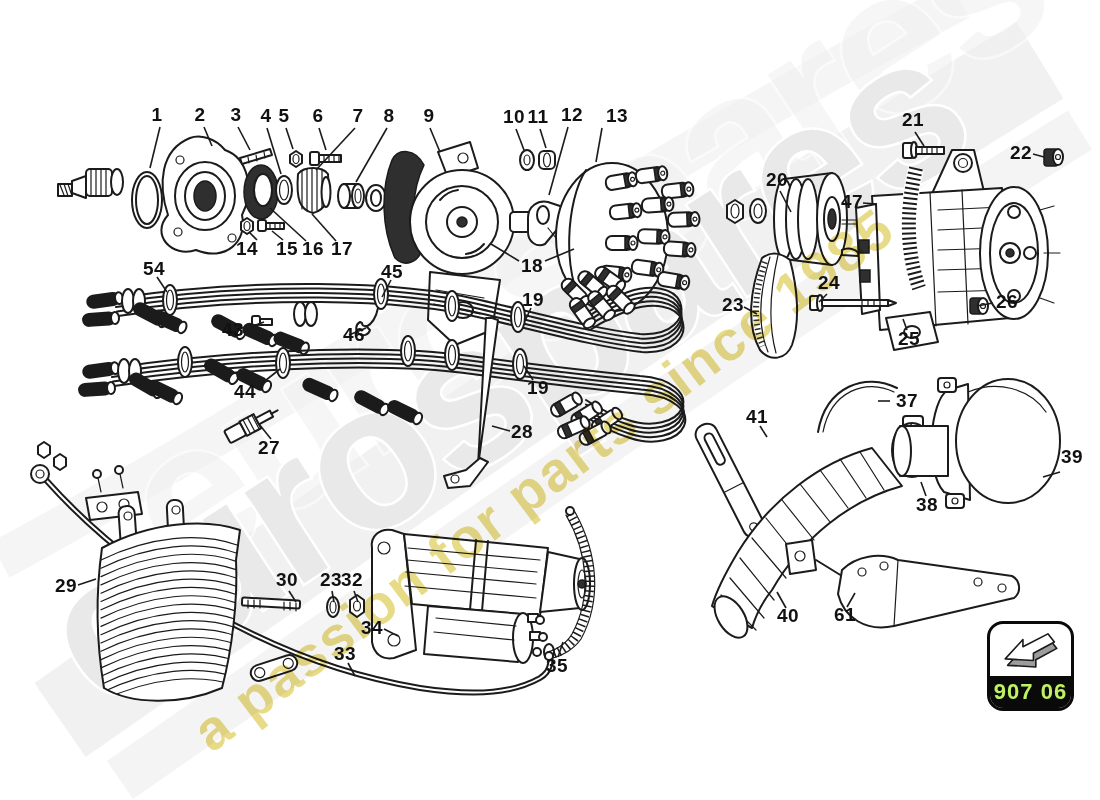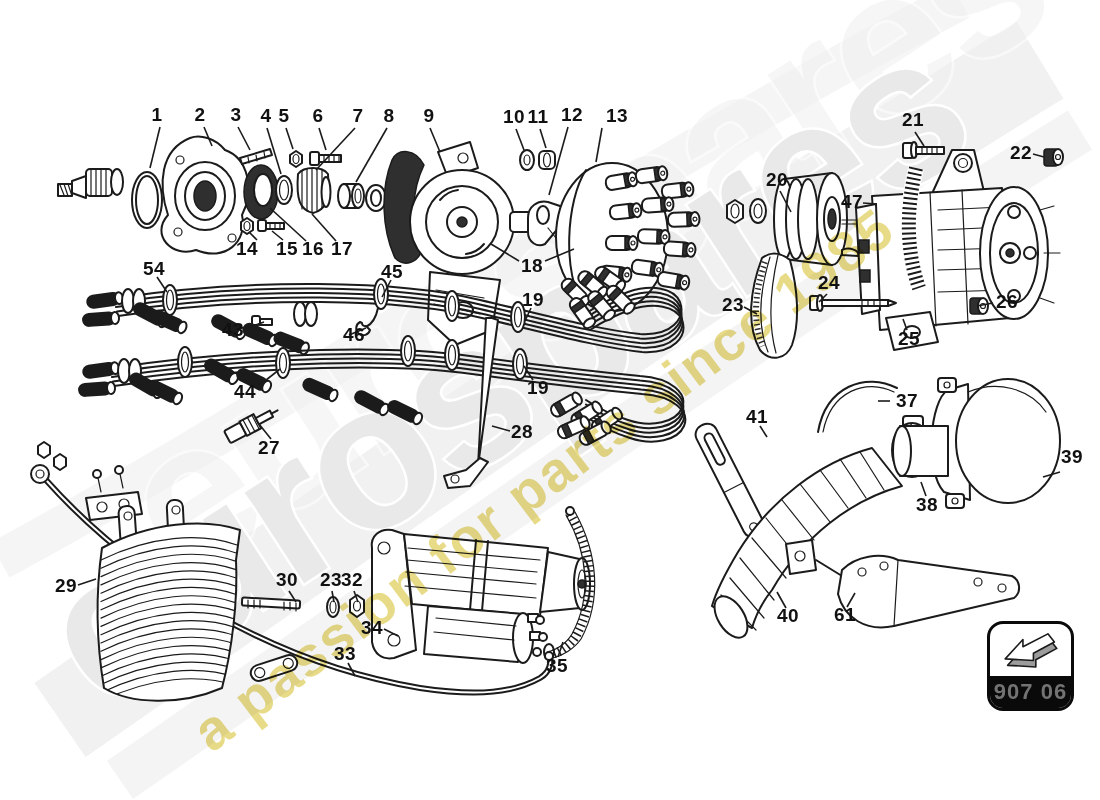--- a/index.html
+++ b/index.html
@@ -12,21 +12,21 @@
   .fd{fill:#2f2f2f;stroke:#1b1b1b;stroke-width:1.5;}
   .wm-brand{font-family:"Liberation Sans",sans-serif;font-weight:bold;}
   #labels-layer{position:absolute;left:0;top:0;width:1100px;height:800px;pointer-events:none;}
   .part-label{position:absolute;transform:translate(-50%,-50%);font-weight:bold;
               font-size:19px;color:#111;letter-spacing:.5px;white-space:nowrap;}
   #leaders line{stroke:#1b1b1b;stroke-width:1.6;}
   .badge{position:absolute;left:987px;top:621px;width:87px;height:90px;border:3px solid #0a0a0a;
          border-radius:16px;background:#fff;box-sizing:border-box;overflow:hidden;
          display:flex;flex-direction:column;}
   .badge-art{flex:1;display:flex;align-items:center;justify-content:center;}
-  .badge-band{height:32px;background:#0a0a0a;color:#737373;display:flex;align-items:center;
+  .badge-band{height:32px;background:#0a0a0a;color:#bef264;display:flex;align-items:center;
               justify-content:center;font-weight:bold;font-size:22px;letter-spacing:1px;}
 </style>
 </head>
 <body>
 
 <div class="stage">
 
 <svg class="art" id="art-svg" width="1100" height="800" viewBox="0 0 1100 800">
   <defs>
     <g id="wboot">

